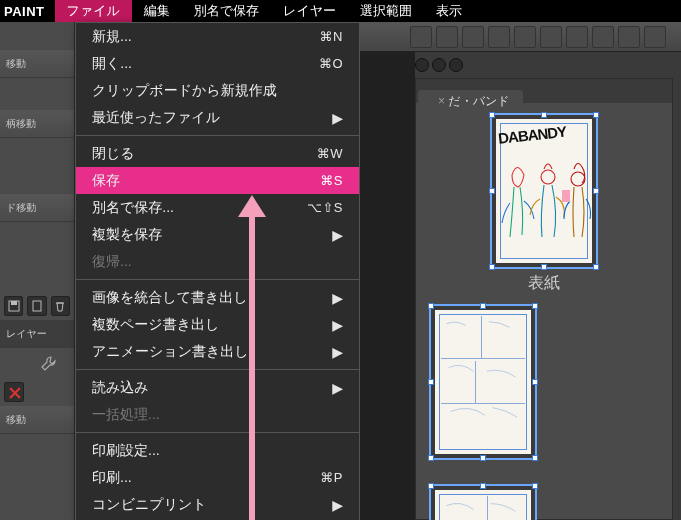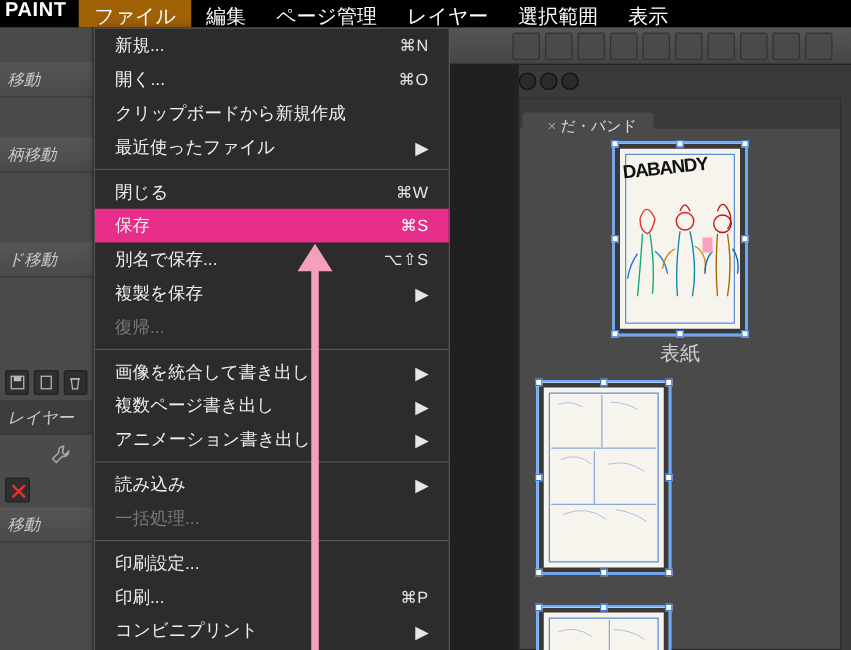--- a/index.html
+++ b/index.html
@@ -1,26 +1,26 @@
 <!DOCTYPE html>
 <html><head>
 <meta charset="utf-8">
 <style>
   * { margin: 0; padding: 0; box-sizing: border-box; font-family: "Hiragino Kaku Gothic Pro", "Meiryo", sans-serif; }
   body { width: 681px; height: 520px; background: #3a3a3a; overflow: hidden; position: relative; color: #ddd; font-size: 13px; }
 
   
-  .menubar { height: 22px; background: #000; display: flex; font-size: 16px; }
+  .menubar { height: 22px; background: #000; display: flex; align-items: center; font-size: 13px; }
   .menubar .appname { color: #fff; font-weight: 600; padding: 0 10px 0 4px; letter-spacing: 0.5px; }
   .menubar .menuitem { color: #fff; padding: 3px 12px; }
-  .menubar .menuitem.active { background: #a16207; font-family: Liberation Serif, serif; }
+  .menubar .menuitem.active { background: #be185d; font-family: Liberation Serif, serif; }
 
   
   .leftcol { position: absolute; left: 0; top: 22px; width: 75px; height: 498px; background: #4b4b4b; border-right: 1px solid #2a2a2a; }
-  .leftcol .toolrow { height: 28px; border-bottom: 1px solid #3a3a3a; display: flex; align-items: center; padding-left: 6px; font-size: 13px; color: #ccc; background: linear-gradient(#565656,#4a4a4a); font-style: italic; }
+  .leftcol .toolrow { height: 28px; border-bottom: 1px solid #3a3a3a; display: flex; align-items: center; padding-left: 6px; font-size: 10px; color: #ccc; background: linear-gradient(#565656,#4a4a4a); }
   .leftcol .iconrow { display:flex; gap:4px; padding:4px; }
   .leftcol .iconbox { width:20px; height:20px; background:#2f2f2f; border:1px solid #222; border-radius:2px; display:flex;align-items:center;justify-content:center;}
   .leftcol .redx { position:relative; }
   .leftcol .redx::before, .leftcol .redx::after { content:""; position:absolute; width:14px; height:2px; background:#d33; top:9px; left:3px;}
   .leftcol .redx::before{ transform:rotate(45deg);} .leftcol .redx::after{ transform:rotate(-45deg);}
 
   
   .dropdown { position: absolute; left: 75px; top: 22px; width: 285px; background: #2c2c2c; border: 1px solid #555; box-shadow: 3px 3px 10px rgba(0,0,0,0.5); padding-bottom:4px; }
   .dropdown .item { display: flex; align-items: center; justify-content: space-between; height: 27px; padding: 0 16px; color: #efefef; font-size: 14px; }
   .dropdown .item.highlight { background: #e62e8a; gap: 32px; }
@@ -74,21 +74,21 @@
   .panelgrid { position:absolute; inset:10px; }
   .panelgrid .pline { position:absolute; background:#8aa9d8; }
 </style>
 </head>
 <body>
 
 <div class="menubar">
   <span class="appname">PAINT</span>
   <span class="menuitem active">ファイル</span>
   <span class="menuitem">編集</span>
-  <span class="menuitem">ページ管理</span>
+  <span class="menuitem">別名で保存</span>
   <span class="menuitem">レイヤー</span>
   <span class="menuitem">選択範囲</span>
   <span class="menuitem">表示</span>
 </div>
 
 <div class="leftcol">
   <div style="height:28px"></div>
   <div class="toolrow">移動</div>
   <div style="height:32px"></div>
   <div class="toolrow">柄移動</div>

